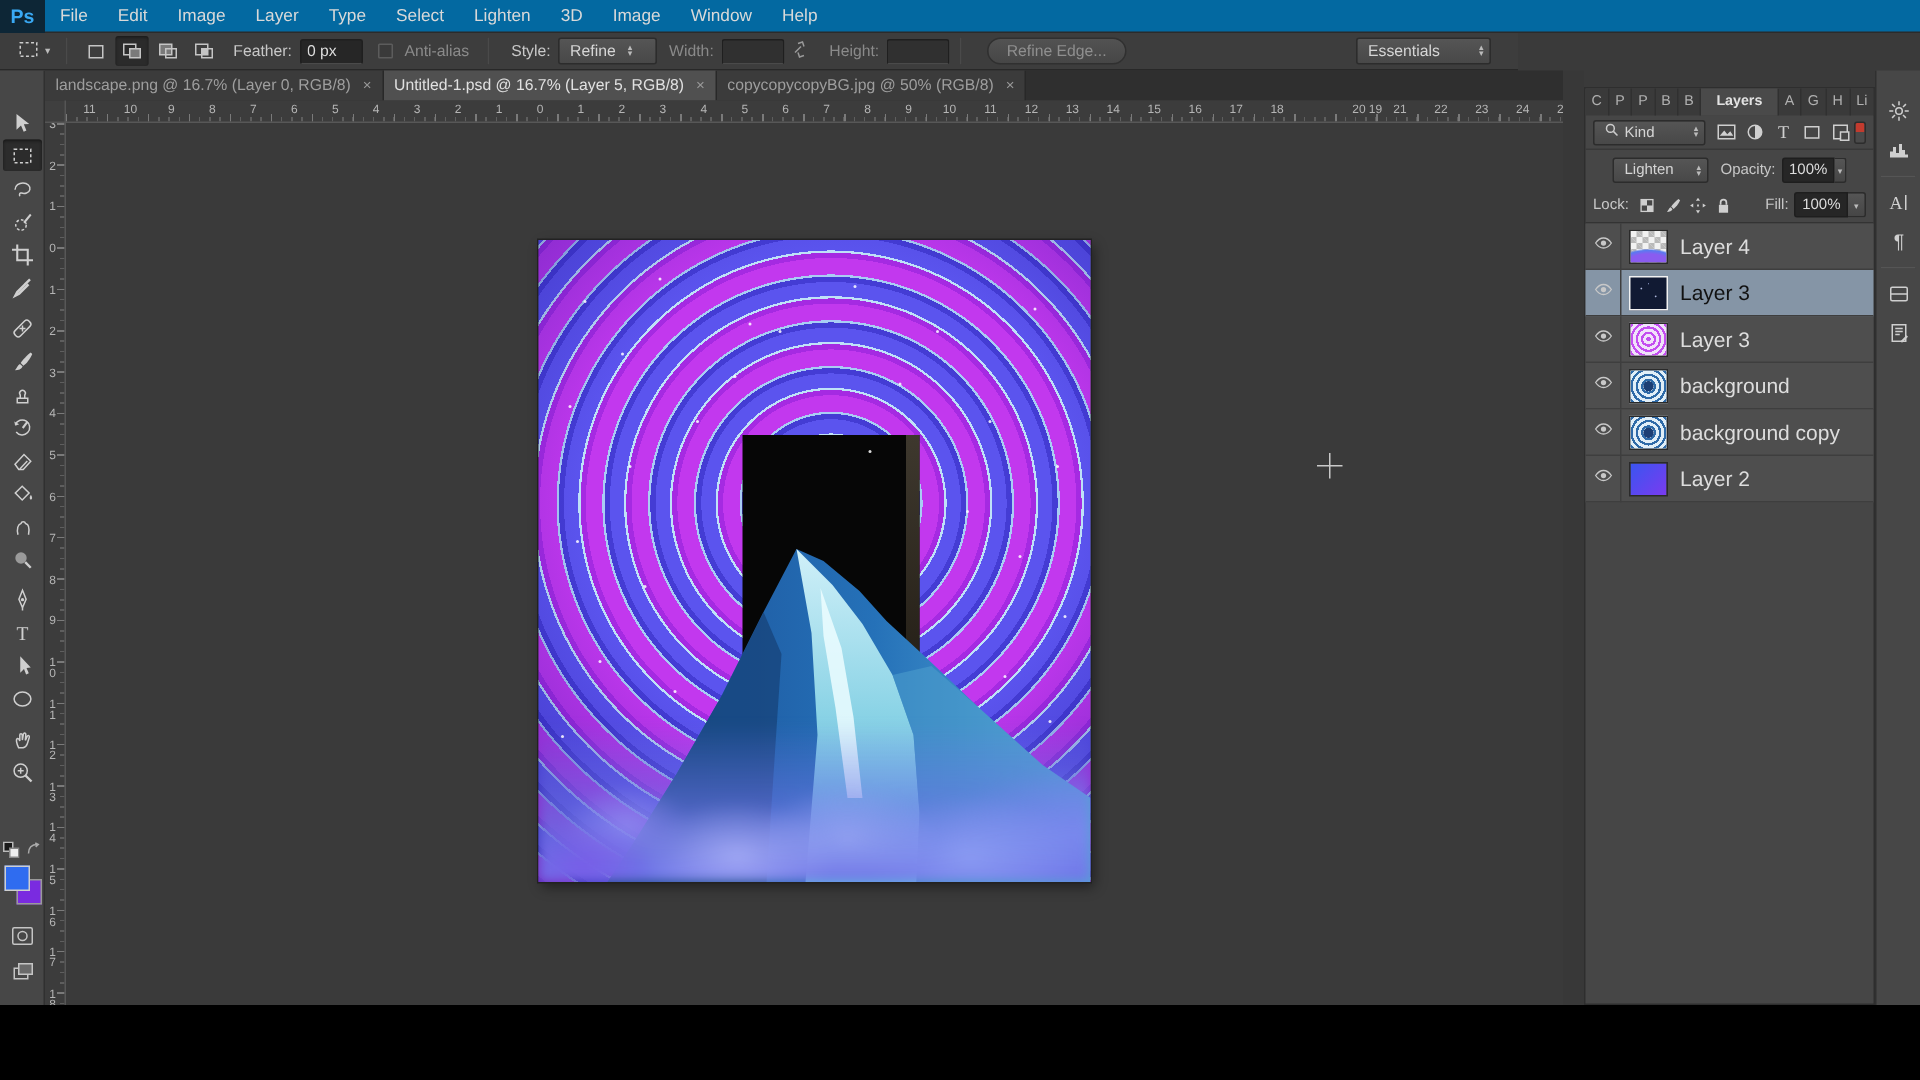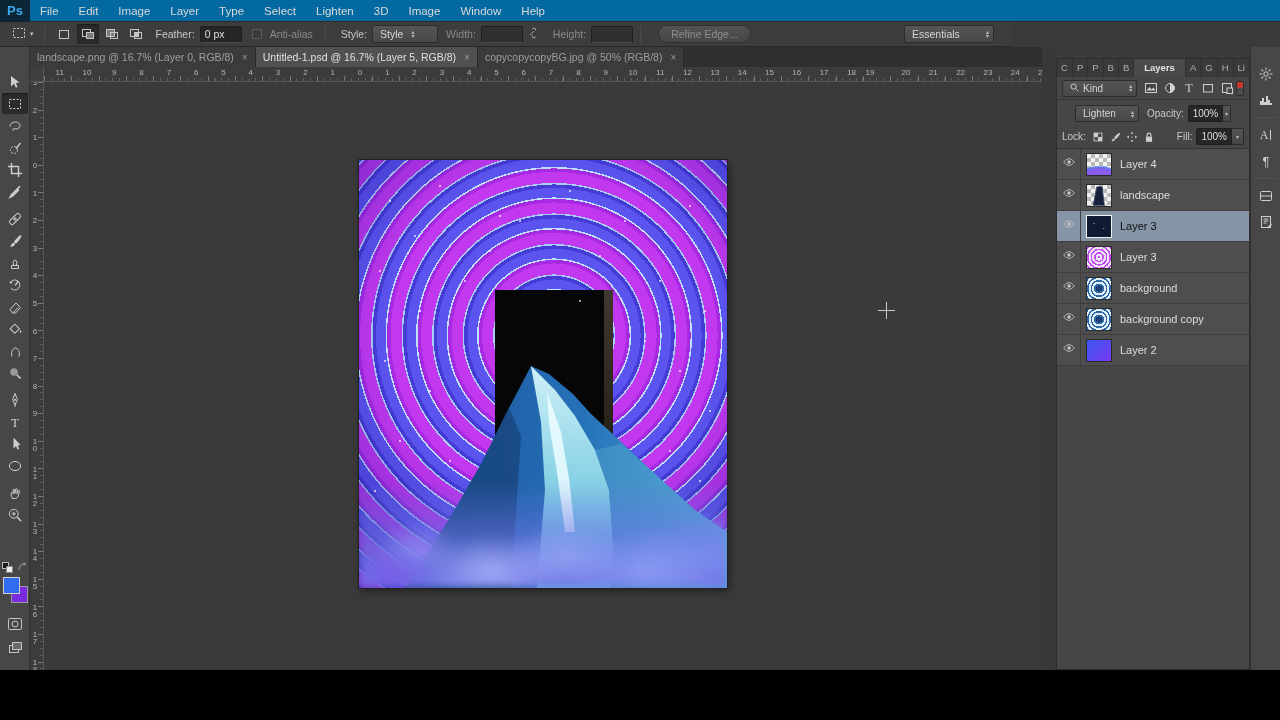--- a/index.html
+++ b/index.html
@@ -107,21 +107,21 @@
   .layer-row { position:relative; height:31px; background:#4e4e4e; border-bottom:1px solid #3e3e3e; display:flex; align-items:center; }
   .layer-row.selected { background:#8595a6; }
   .layer-row.selected .lname { color:#111; text-shadow:none; }
   .eye-cell { width:24px; height:31px; display:flex; align-items:center; justify-content:center; border-right:1px solid #3e3e3e; }
   .thumb { width:26px; height:23px; margin-left:5px; border:1px solid #2a2a2a; background:#888; position:relative; overflow:hidden; }
   .layer-row.selected .thumb { border:1px solid #f2f2f2; }
   .checker { background-image:
       linear-gradient(45deg,#b9b9b9 25%,transparent 25%,transparent 75%,#b9b9b9 75%),
       linear-gradient(45deg,#b9b9b9 25%,#f2f2f2 25%,#f2f2f2 75%,#b9b9b9 75%);
       background-size:8px 8px; background-position:0 0,4px 4px; }
-  .lname { font-size:11px; color:#ddd; margin-left:8px; }
+  .lname { font-size:14px; color:#ddd; margin-left:8px; }
   .t-layer4::after { content:""; position:absolute; inset:0; background:radial-gradient(30px 16px at 50% 115%, #8a5cf0 0 55%, #5a7af0 70%, transparent 78%); }
   .t-landscape::after { content:""; position:absolute; inset:0; background:linear-gradient(#9fb8e0,#cfd8ea); clip-path:polygon(42% 12%, 62% 12%, 72% 100%, 26% 100%); box-shadow:inset 0 0 0 20px #16213d; }
   .t-landscape::before { content:""; position:absolute; inset:0; background:#16213d; clip-path:polygon(40% 10%, 64% 10%, 74% 100%, 24% 100%); }
   .t-layer5 { background:#111a33; }
   .t-layer5::after { content:""; position:absolute; inset:0; background:
       radial-gradient(1.5px 1.5px at 30% 35%, #cfd8ff, transparent 60%),
       radial-gradient(1.5px 1.5px at 70% 60%, #cfd8ff, transparent 60%),
       radial-gradient(1px 1px at 50% 20%, #aab6e8, transparent 60%); }
   .t-layer3 { background:#f4eefb; }
   .t-layer3::after { content:""; position:absolute; inset:0; background:repeating-radial-gradient(circle at 50% 48%, #c44df0 0 1.5px, rgba(240,225,250,.9) 1.5px 3.5px); }
@@ -193,21 +193,21 @@
           </svg>
         </div>
       </div>
     <span class="opt-label">Feather:</span>
     <input class="opt-field" readonly="" value="0 px" style="">
     <span class="checkbox"></span>
     <span class="opt-label dim">Anti-alias</span>
     <div class="opt-sep"></div>
     <span class="opt-label">Style:</span>
     <div class="dropdown" style="width:66px;">
-      <span>Style</span>
+      <span>Refine</span>
       <span class="udarr">
           <span>▴</span>
           <span>▾</span>
         </span>
     </div>
     <span class="opt-label dim">Width:</span>
     <input class="opt-field empty" readonly="" value="" style="">
     <span style="margin:0 4px;"><svg width="14" height="14" viewBox="0 0 14 14">
           <path d="M3 9 L7 5 M5 3 l3 -1 l1 3 M9 11 l-3 1 l-1 -3" stroke="#9a9a9a" fill="none"></path>
         </svg></span>
@@ -409,21 +409,21 @@
       <div class="hnum" style="left: 549.7px;">9</div>
       <div class="hnum" style="left: 577px;">10</div>
       <div class="hnum" style="left: 604.3px;">11</div>
       <div class="hnum" style="left: 631.6px;">12</div>
       <div class="hnum" style="left: 658.9px;">13</div>
       <div class="hnum" style="left: 686.2px;">14</div>
       <div class="hnum" style="left: 713.5px;">15</div>
       <div class="hnum" style="left: 740.8px;">16</div>
       <div class="hnum" style="left: 768.1px;">17</div>
       <div class="hnum" style="left: 795.4px;">18</div>
-      <div class="hnum" style="left: 814px;">19</div>
+      <div class="hnum" style="left: 861px;">19</div>
       <div class="hnum" style="left: 850px;">20</div>
       <div class="hnum" style="left: 877.3px;">21</div>
       <div class="hnum" style="left: 904.6px;">22</div>
       <div class="hnum" style="left: 931.9px;">23</div>
       <div class="hnum" style="left: 959.2px;">24</div>
       <div class="hnum" style="left: 986.5px;">25</div>
     </div>
   <div class="vruler" id="vruler">
     <div class="subticks"></div>
     <div class="ticks"></div>
@@ -615,30 +615,20 @@
         <div class="layer-row">
           <div class="eye-cell">
             <span><svg width="14" height="14" viewBox="0 0 16 16">
                 <path d="M2 8 C4 5 7 4.2 8 4.2 C9 4.2 12 5 14 8 C12 11 9 11.8 8 11.8 C7 11.8 4 11 2 8 Z" fill="none" stroke="#c8c8c8"></path>
                 <circle cx="8" cy="8" r="2" fill="#c8c8c8"></circle>
               </svg></span>
           </div>
           <div class="thumb checker t-layer4"></div>
           <span class="lname">Layer 4</span>
         </div>
-        <div class="layer-row">
-          <div class="eye-cell">
-            <span><svg width="14" height="14" viewBox="0 0 16 16">
-                <path d="M2 8 C4 5 7 4.2 8 4.2 C9 4.2 12 5 14 8 C12 11 9 11.8 8 11.8 C7 11.8 4 11 2 8 Z" fill="none" stroke="#c8c8c8"></path>
-                <circle cx="8" cy="8" r="2" fill="#c8c8c8"></circle>
-              </svg></span>
-          </div>
-          <div class="thumb checker t-landscape"></div>
-          <span class="lname">landscape</span>
-        </div>
         <div class="layer-row selected">
           <div class="eye-cell">
             <span><svg width="14" height="14" viewBox="0 0 16 16">
                 <path d="M2 8 C4 5 7 4.2 8 4.2 C9 4.2 12 5 14 8 C12 11 9 11.8 8 11.8 C7 11.8 4 11 2 8 Z" fill="none" stroke="#c8c8c8"></path>
                 <circle cx="8" cy="8" r="2" fill="#c8c8c8"></circle>
               </svg></span>
           </div>
           <div class="thumb t-layer5"></div>
           <span class="lname">Layer 3</span>
         </div>

